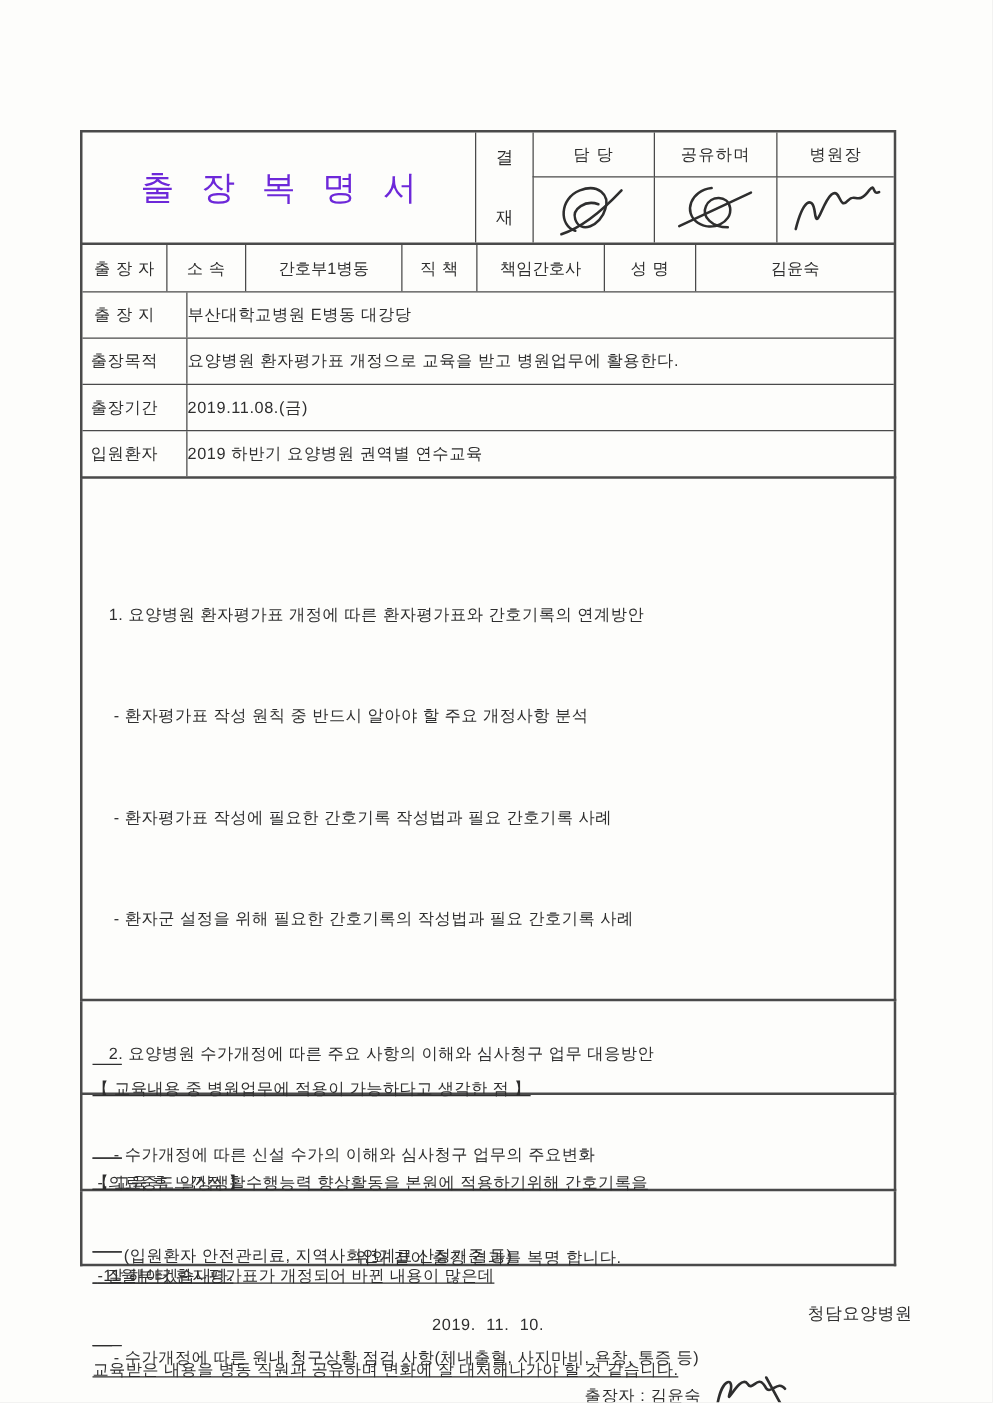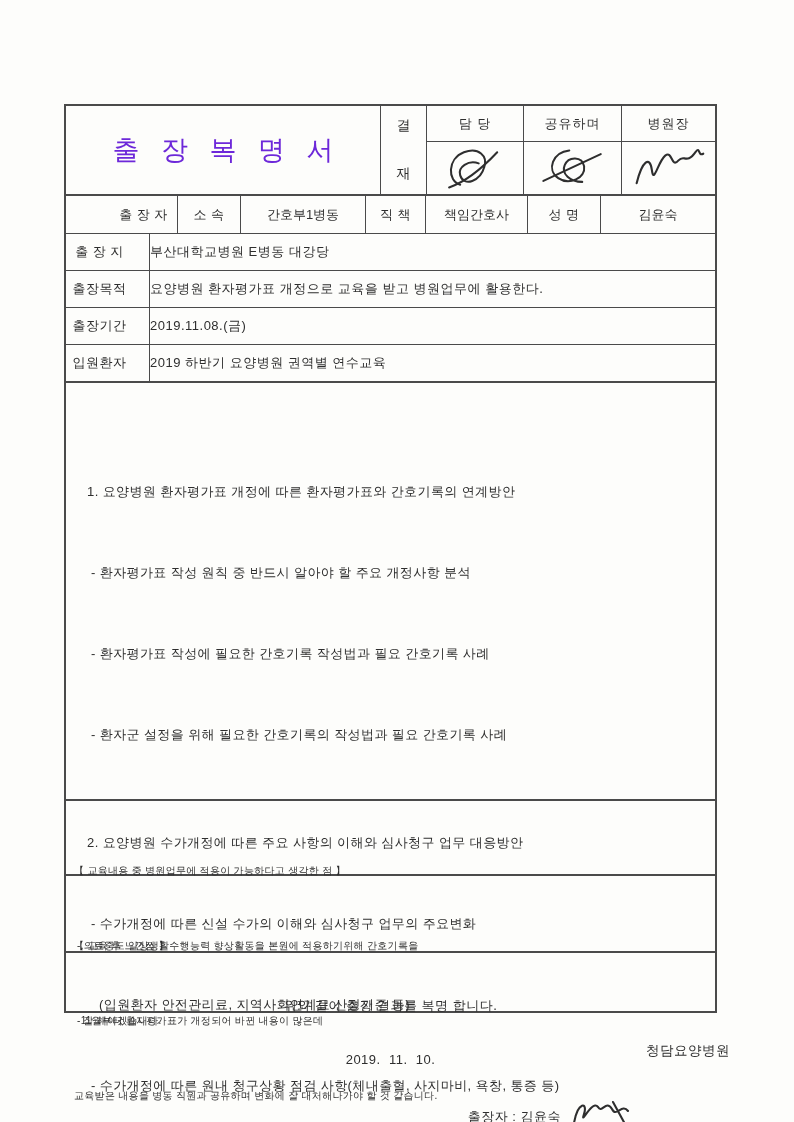--- a/index.html
+++ b/index.html
@@ -29,40 +29,40 @@
     padding:11px 0; font-size:14px; border-left:1px solid #4a4a4a;
   }
   .approval-head { grid-row:1; font-size:13px; border-left:1px solid #4a4a4a; border-bottom:1px solid #4a4a4a; letter-spacing:1px; }
   .sig-cell { grid-row:2; border-left:1px solid #4a4a4a; }
   .sig-cell svg, .approval-head svg { display:block; }
 
   
   .info-table { border:2px solid #4a4a4a; border-top:none; box-sizing:border-box; }
   .info-row { display:grid; height:37px; box-sizing:border-box; }
   .info-row + .info-row { border-top:1px solid #4a4a4a; }
-  .row-traveler { grid-template-columns:67px 63px 125px 60px 102px 73px 1fr;padding-left:44px; }
+  .row-traveler { grid-template-columns:67px 63px 125px 60px 102px 73px 1fr; }
   .row-wide { grid-template-columns:67px 1fr;gap:16px; }
   .label-cell { font-size:13px; letter-spacing:0.5px; }
   .inner { border-left:1px solid #4a4a4a; }
   .value-center { font-size:13px; }
   .value-left { justify-content:flex-start; padding-left:0; font-size:13px; letter-spacing:0.5px; }
 
   
   .body-box {
     border:2px solid #4a4a4a; border-top:none; box-sizing:border-box;
     height:418px; padding:41px 14px 0 21px;
     font-size:13px; line-height:27px; white-space:pre-wrap; letter-spacing:0.4px;
   }
   .body-line.grp { margin-top:27px; }
 
   
   .section-box {
     border:2px solid #4a4a4a; border-top:none; box-sizing:border-box;
-    padding:7px 30px 0 8px; font-size:10px; line-height:25px;
-    white-space:pre-wrap; letter-spacing:0.3px;
+    padding:7px 30px 0 8px; font-size:13px; line-height:25px;
+    white-space:pre-wrap; letter-spacing:0.3px;text-decoration:underline;
   }
   .section-apply { height:75px; }
   .section-impression { height:77px; }
 
   .closing-box {
     border:2px solid #4a4a4a; border-top:none; box-sizing:border-box;
     height:60px; text-align:center; font-size:13px; padding-top:11px;
     white-space:pre-wrap; letter-spacing:0.5px;
   }
   .closing-line { line-height:24px; }

